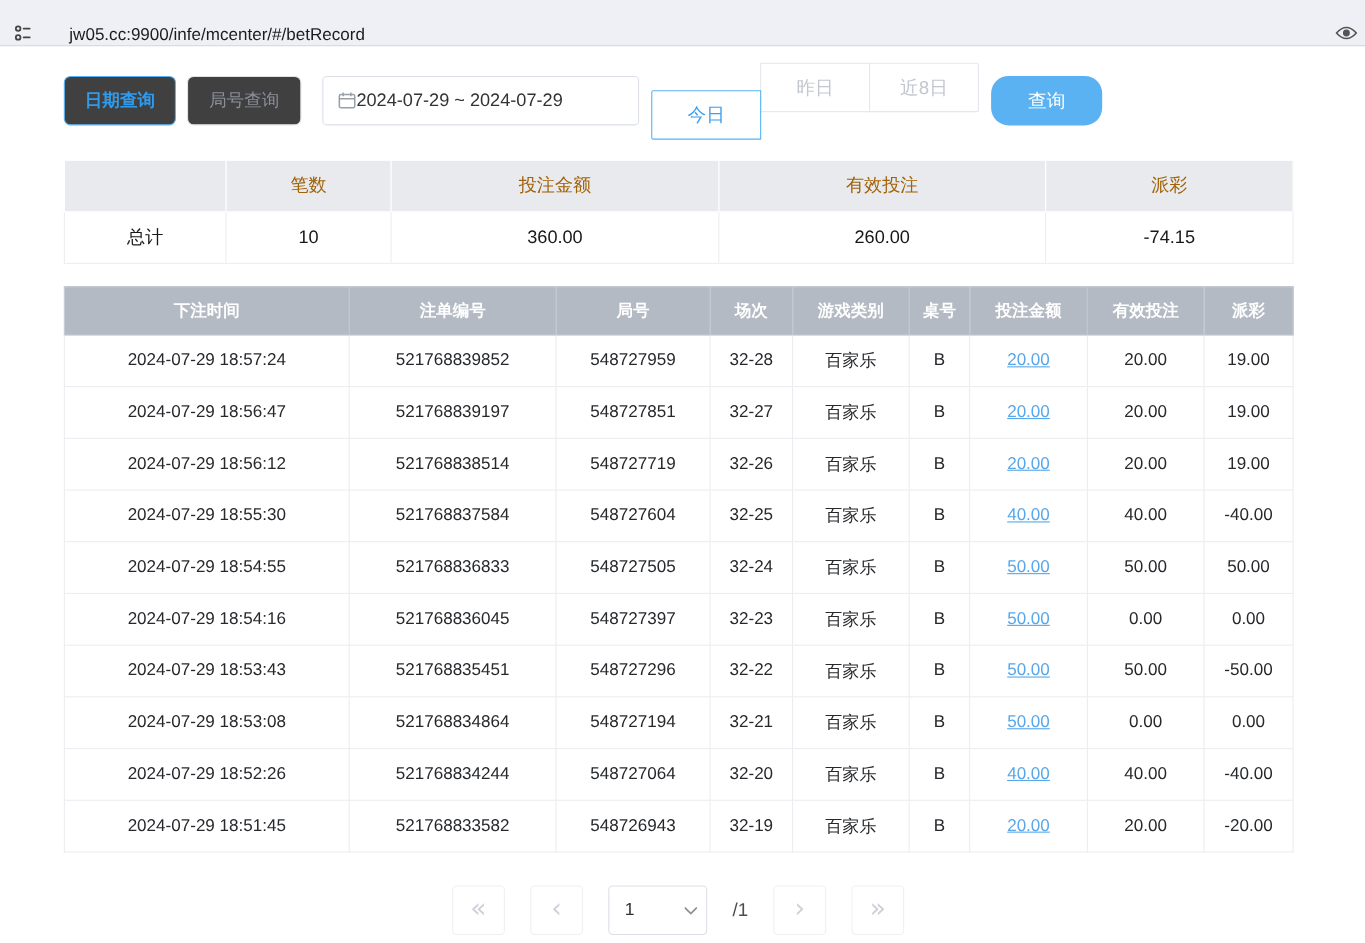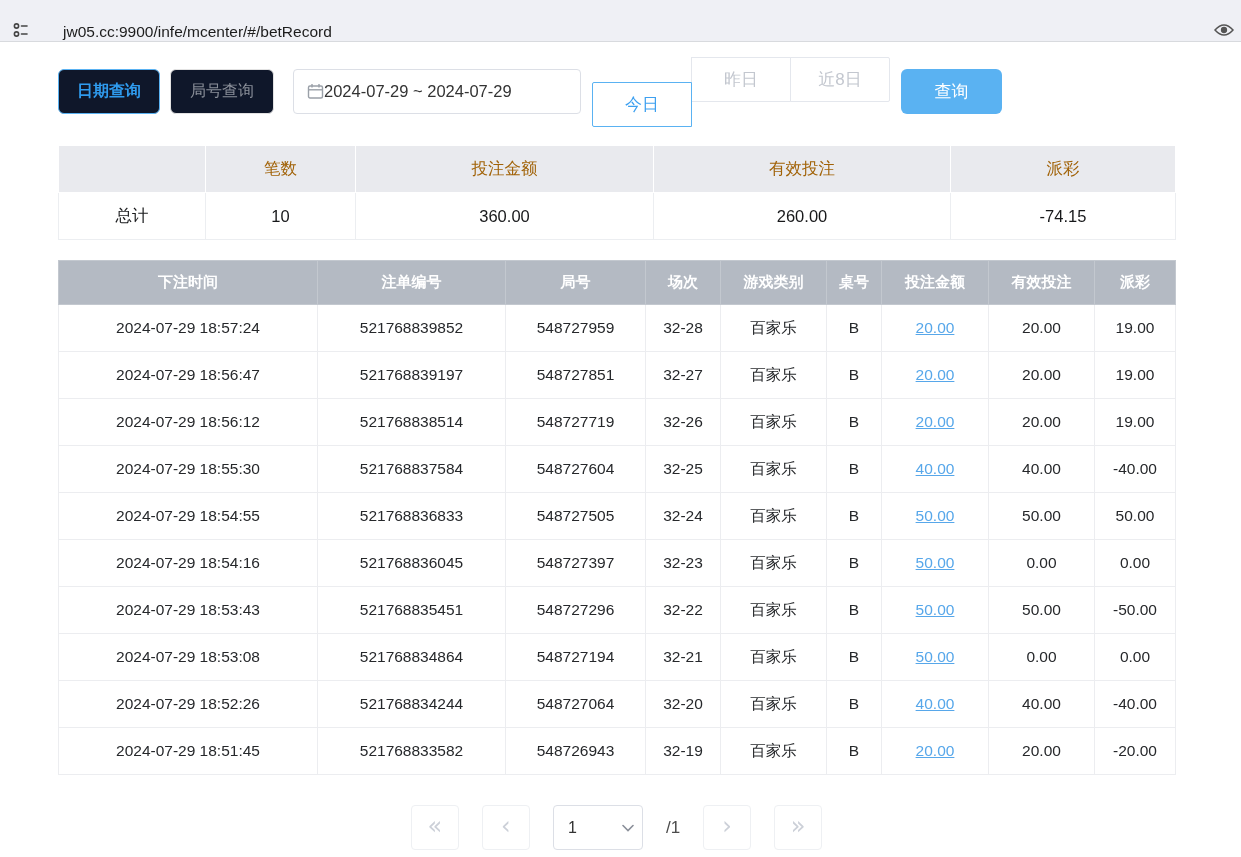--- a/index.html
+++ b/index.html
@@ -11,36 +11,36 @@
     display: flex; align-items: flex-end; padding: 0 10px; gap: 21px; }
   .topbar-icon { width: 22px; height: 22px; display: flex; align-items: center;
     justify-content: center; color: #444; flex: 0 0 auto; cursor: pointer; }
   .url-text { flex: 1; margin-left: 10px; font-size: 15.5px; color: #1c1c1c; cursor: text; }
   .eye-icon { margin-right: -4px; }
 
   .content { padding: 0 66px 0 58px; }
 
   
   .filters { display: flex; align-items: center; margin-top: 27px; height: 45px; }
-  .btn { height: 45px; background: #0f172a; border-radius: 6px; font-size: 16px;
+  .btn { height: 45px; background: #404040; border-radius: 6px; font-size: 16px;
     cursor: pointer; font-family: inherit; }
   .btn-date-query { width: 102px; border: 1px solid #5ab2f2; color: #2f9bee; font-weight: bold; }
   .btn-round-query { width: 104px; border: 1px solid #e2e2e2; color: #8a8f99; margin-left: 10px; }
   .datepicker { margin-left: 19px; width: 288px; height: 45px; border: 1px solid #dcdfe6;
     border-radius: 4px; display: flex; align-items: center; padding: 0 13px; gap: 0;
     background: #fff; cursor: pointer; }
   .datepicker-text { font-size: 16.5px; color: #333; }
   .quick-group { display: flex; margin-left: 11px; }
   .qbtn { width: 100px; height: 45px; background: #fff; border: 1px solid #e4e7ed;
     font-size: 17px; color: #c3c7cf; margin-left: -1px; cursor: pointer; font-family: inherit; }
   .qbtn:first-child { margin-left: 0; border-radius: 2px 0 0 2px; }
   .qbtn:last-child { border-radius: 0 2px 2px 0; }
   .qbtn.active { border: 1px solid #5ab2f2; color: #3da0f0; position: relative; z-index: 2; margin-top: 25px; }
   .btn-search { margin-left: 11px; width: 101px; height: 45px; background: #5ab2f2;
-    border: none; border-radius: 6px; color: #fff; font-size: 17px; cursor: pointer;
+    border: none; border-radius: 16px; color: #fff; font-size: 17px; cursor: pointer;
     font-family: inherit; }
 
   
   table { border-collapse: collapse; table-layout: fixed; }
   .summary { margin-top: 31px; width: 1117px; }
   .summary th { background: #e9eaee; height: 47px; font-size: 16.5px; font-weight: normal;
     color: #a16207; text-align: center; border: 1px solid #fff; }
   .summary td { background: #fff; height: 47px; font-size: 16.5px; color: #17181a;
     text-align: center; border: 1px solid #eceef1; }
 

